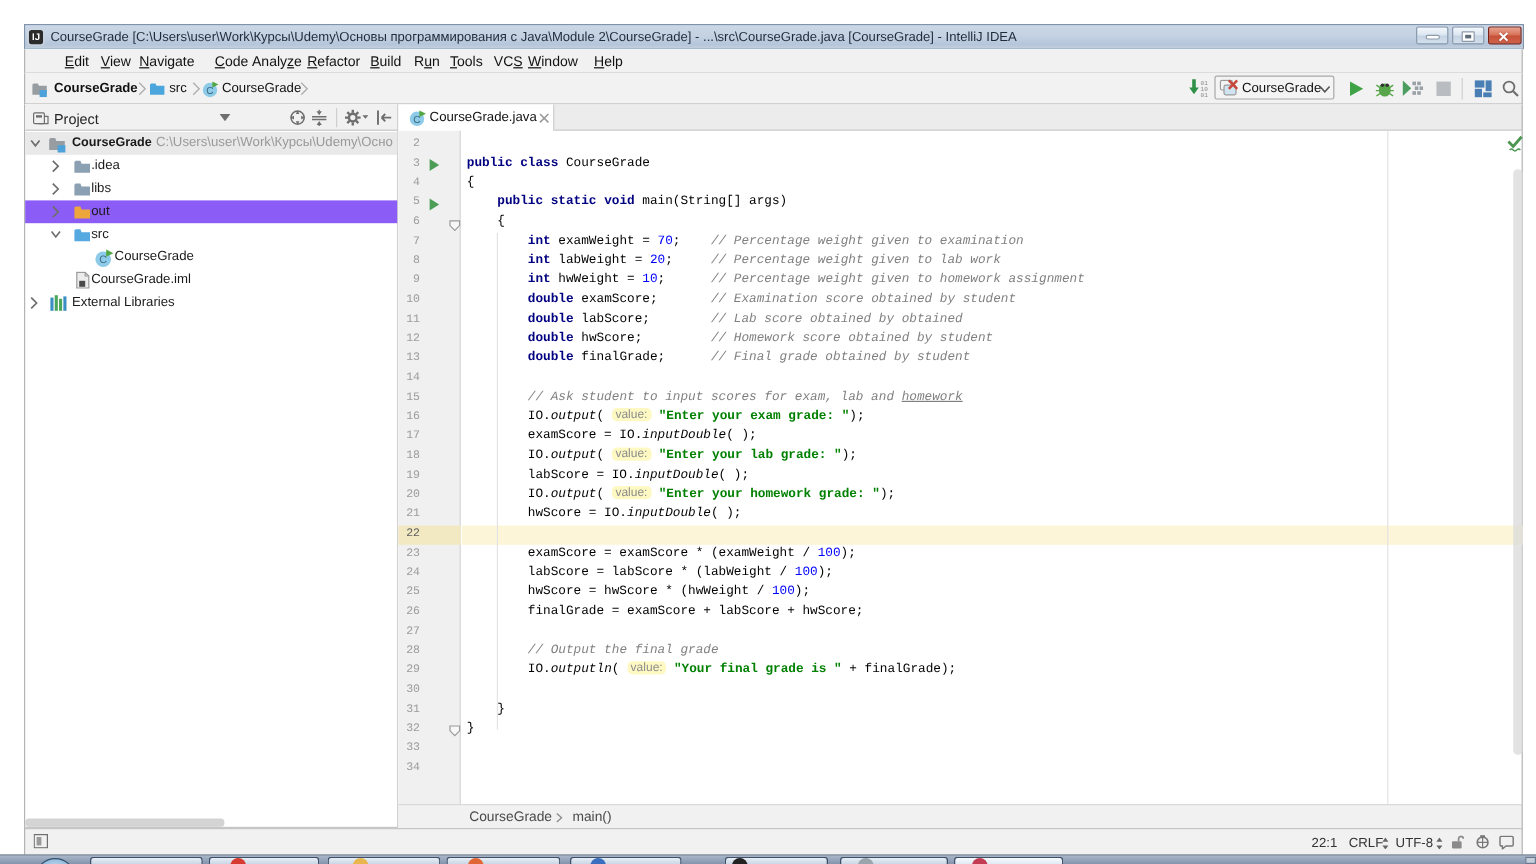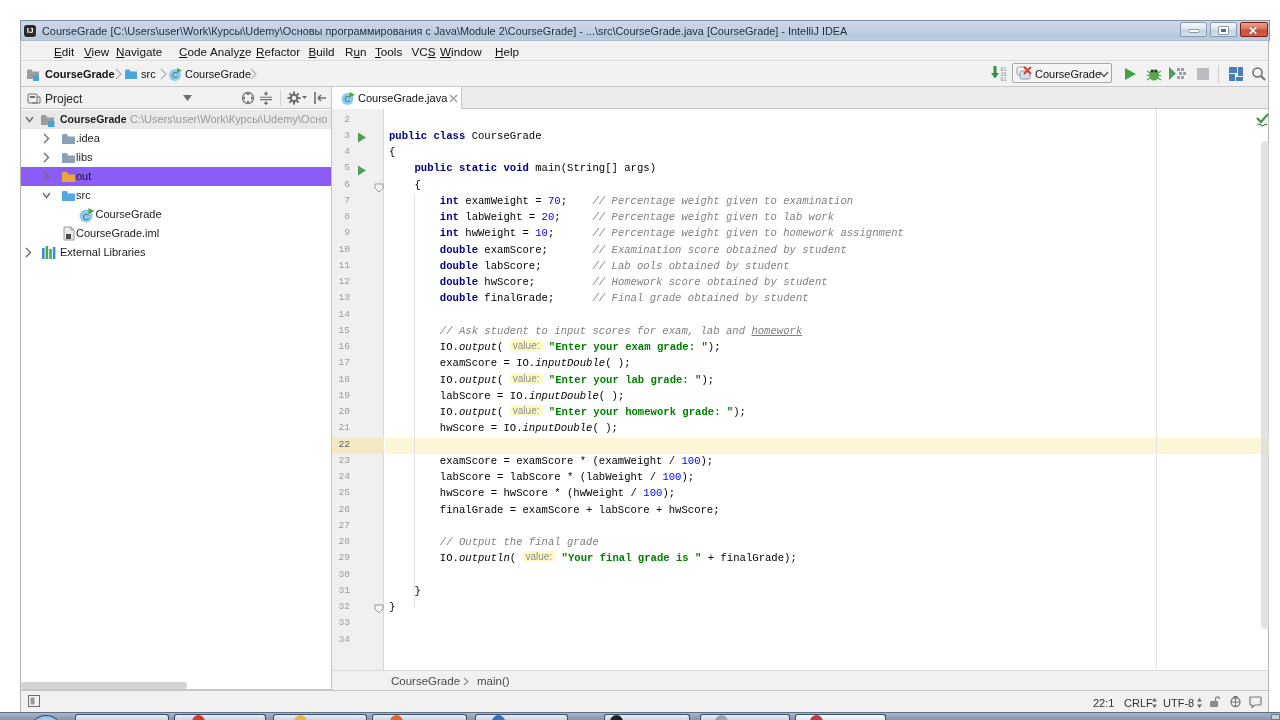--- a/index.html
+++ b/index.html
@@ -383,21 +383,21 @@
 34</div>
 <div class="abs" id="code">
 <span class="k">public class</span> CourseGrade
 {
     <span class="k">public static void</span> main(String[] args)
     {
         <span class="k">int</span> examWeight = <span class="n">70</span>;    <span class="c">// Percentage weight given to examination</span>
         <span class="k">int</span> labWeight = <span class="n">20</span>;     <span class="c">// Percentage weight given to lab work</span>
         <span class="k">int</span> hwWeight = <span class="n">10</span>;      <span class="c">// Percentage weight given to homework assignment</span>
         <span class="k">double</span> examScore;       <span class="c">// Examination score obtained by student</span>
-        <span class="k">double</span> labScore;        <span class="c">// Lab ools obtained by student</span>
+        <span class="k">double</span> labScore;        <span class="c">// Lab score obtained by obtained</span>
         <span class="k">double</span> hwScore;         <span class="c">// Homework score obtained by student</span>
         <span class="k">double</span> finalGrade;      <span class="c">// Final grade obtained by student</span>
 
         <span class="c">// Ask student to input scores for exam, lab and <span style="text-decoration:underline;">homework</span></span>
         IO.<span class="m">output</span>( <span class="hint">value:</span> <span class="s">"Enter your exam grade: "</span>);
         examScore = IO.<span class="m">inputDouble</span>( );
         IO.<span class="m">output</span>( <span class="hint">value:</span> <span class="s">"Enter your lab grade: "</span>);
         labScore = IO.<span class="m">inputDouble</span>( );
         IO.<span class="m">output</span>( <span class="hint">value:</span> <span class="s">"Enter your homework grade: "</span>);
         hwScore = IO.<span class="m">inputDouble</span>( );

